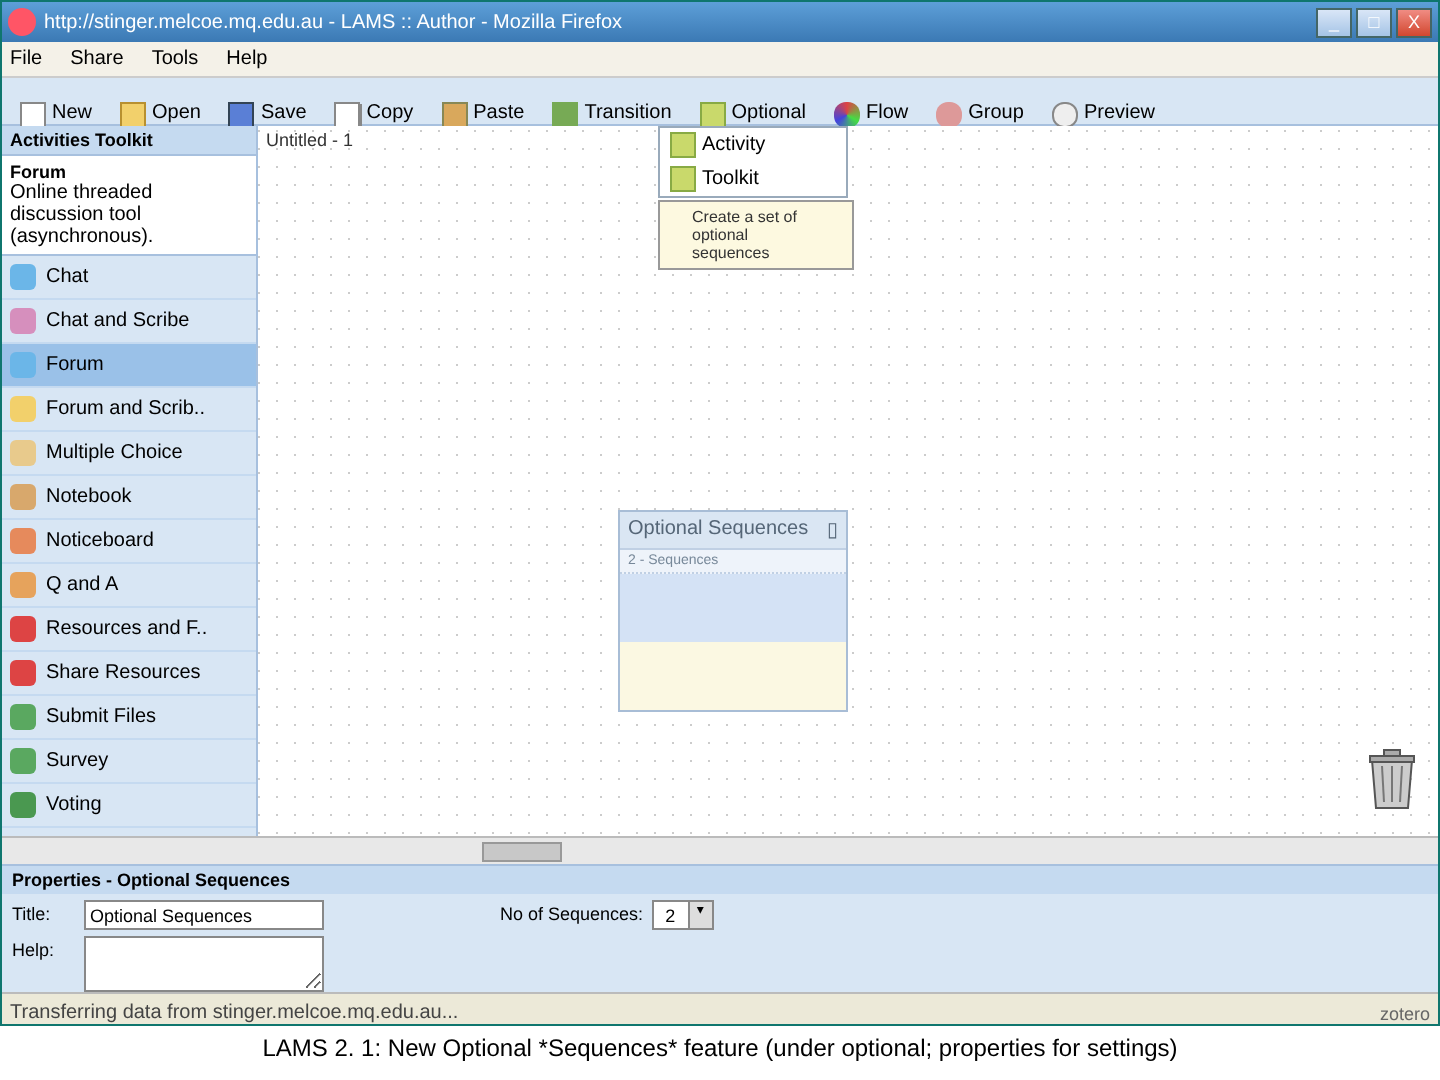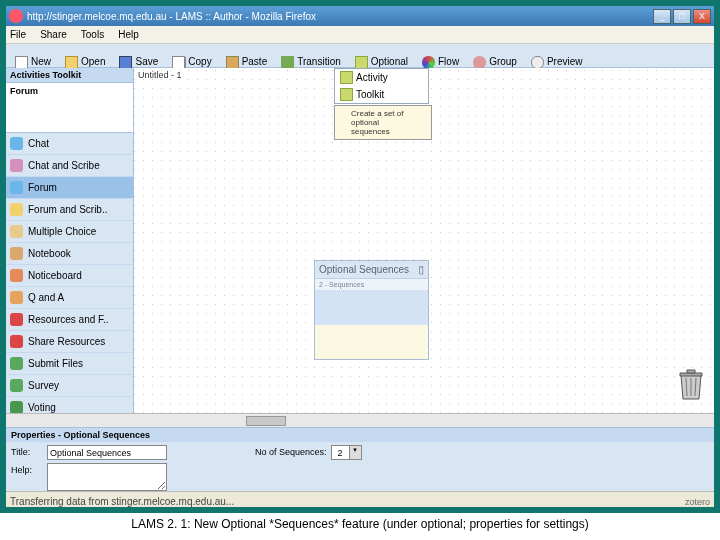--- a/index.html
+++ b/index.html
@@ -1,17 +1,17 @@
 <!DOCTYPE html>
 <html><head>
 <meta charset="utf-8">
 <style>
 * { margin: 0; padding: 0; box-sizing: border-box; font-family: Tahoma, Arial, sans-serif; font-size: 10px; }
 body { background: #fff; width: 720px; height: 540px; overflow: hidden; }
-.window { width: 720px; height: 513px; border: 6px solid #0f766e; background: #ece9d8; display: flex; flex-direction: column; }
+.window { width: 720px; height: 513px; border: 1px solid #0f766e; background: #ece9d8; display: flex; flex-direction: column; }
 .titlebar { height: 20px; background: linear-gradient(#5d9fd8, #3b79b4); display: flex; align-items: center; color: #fff; padding: 0 3px; }
 .titlebar-icon { width: 14px; height: 14px; background: #f56; border-radius: 7px; margin-right: 4px; }
 .titlebar-text { flex: 1; font-size: 10px; }
 .winbtns { display: flex; gap: 2px; }
 .winbtn { width: 18px; height: 15px; background: linear-gradient(#d9e6f7,#a5c4e6); border: 1px solid #466; font-size: 9px; text-align: center; line-height: 13px; cursor: pointer; }
 .winbtn.close { background: linear-gradient(#f08c83,#d2472f); color: #fff; }
 .menubar { height: 18px; background: #f4f1e8; display: flex; align-items: center; padding: 0 4px; gap: 14px; border-bottom: 1px solid #ccc; }
 .menubar span { font-size: 10px; cursor: pointer; }
 .toolbar { height: 24px; background: #d8e6f4; display: flex; align-items: center; padding: 0 2px; border-bottom: 1px solid #a7c0de; }
 .tbtn { height: 20px; padding: 16px 6px; display: flex; gap: 3px; cursor: pointer; border: 1px solid transparent; font-size: 9px; }
@@ -117,20 +117,21 @@
         <span class="ticon" style="background:#eee;border:1px solid #888;border-radius:6px"></span>
         <span>Preview</span>
       </div>
   </div>
 
   <div class="main">
     <div class="sidebar">
       <div class="sb-title">Activities Toolkit</div>
       <div class="sb-desc">
         <b>Forum</b><br>
+        <span>Online threaded discussion tool (asynchronous).</span>
       </div>
       <div class="sb-items" id="sb-items">
           <div class="sb-item">
             <span class="sicon" style="background: rgb(107, 182, 232);"></span>
             <span>Chat</span>
           </div>
           <div class="sb-item">
             <span class="sicon" style="background: rgb(214, 143, 189);"></span>
             <span>Chat and Scribe</span>
           </div>

